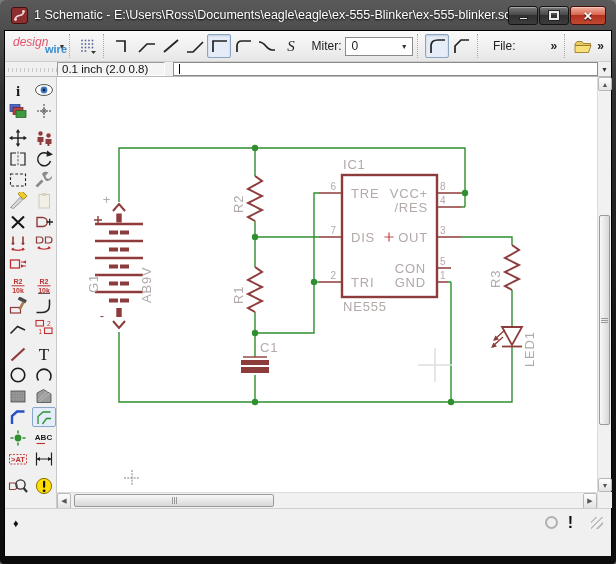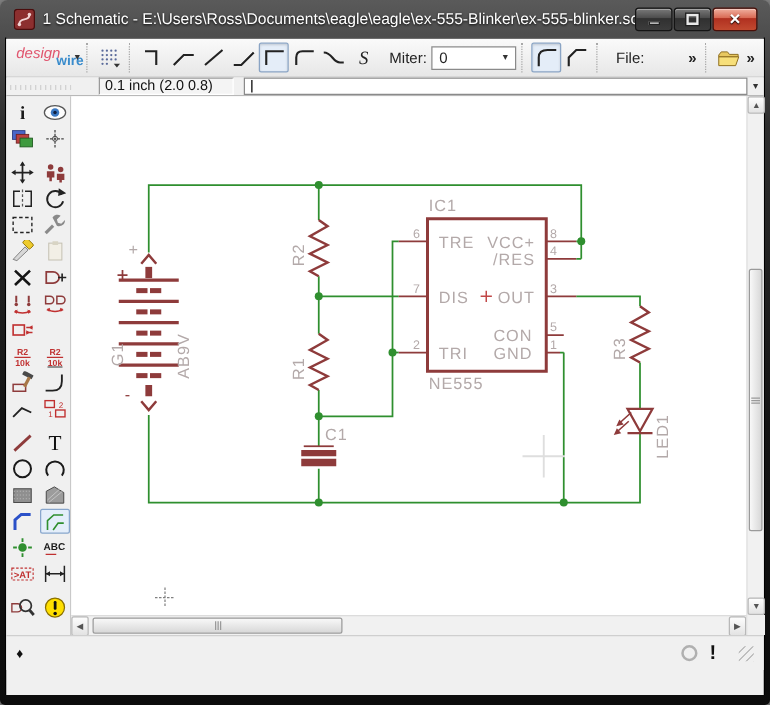--- a/index.html
+++ b/index.html
@@ -57,21 +57,21 @@
   .combo .dd { margin-left:auto; padding-right:4px; }
   .chev { font-size:12px; color:#222; padding:0 3px; font-weight:bold; }
 
   
   .cmdrow { height:15px; background:#f0f0f0; border-bottom:1px solid #b8b8b8;
     display:flex; align-items:center; font-size:11.5px; }
   .cmdgrip { width:52px; height:100%; background:repeating-linear-gradient(90deg,#f0f0f0 0 3px,#c8c8c8 3px 4px);
     background-size:4px 4px; background-position:0 60%; background-repeat:repeat-x; }
   .coordbox { height:14px; min-width:108px; padding:0 4px; background:#f4f4f4;
     border:1px solid; border-color:#9a9a9a #ffffff #ffffff #9a9a9a; color:#111;
-    display:flex; align-items:center; white-space:nowrap;margin-left:22px; }
+    display:flex; align-items:center; white-space:nowrap; }
   .cmdfield { flex:1; height:14px; background:#fff; border:1px solid #8a8a8a;
     display:flex; align-items:center; margin-left:8px; }
   .caret { width:1px; height:10px; background:#000; margin-left:5px; }
   .cmddrop { width:13px; height:14px; display:flex; align-items:center; justify-content:center; }
 
   
   .mainrow { height:431px; display:flex; }
   .palette { width:54px; background:#f0f0f0; border-right:1px solid #c9c9c9; padding-top:3px; }
   .prow { display:flex; justify-content:center; gap:2px; height:21px; }
   .psep { height:6px; }

